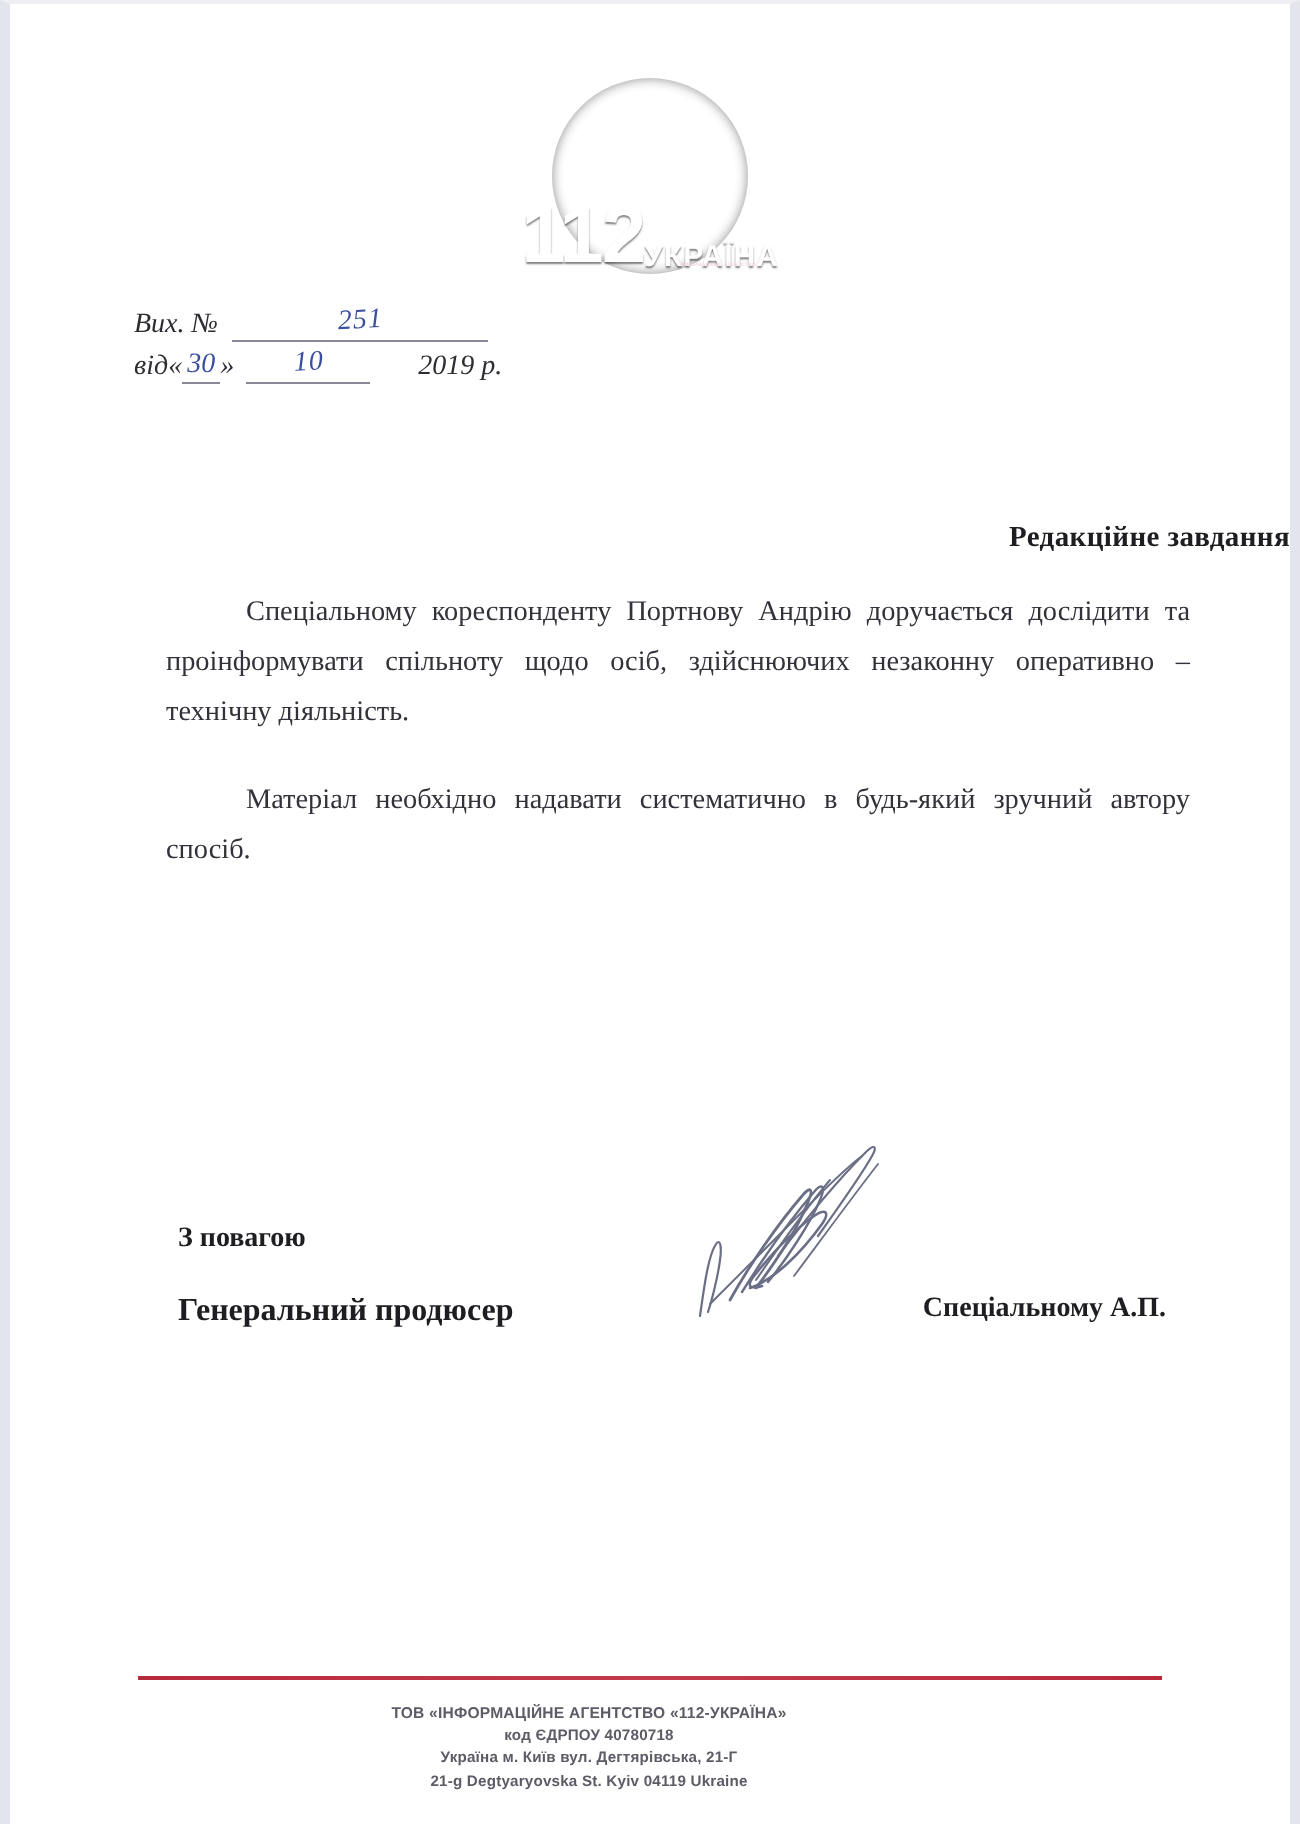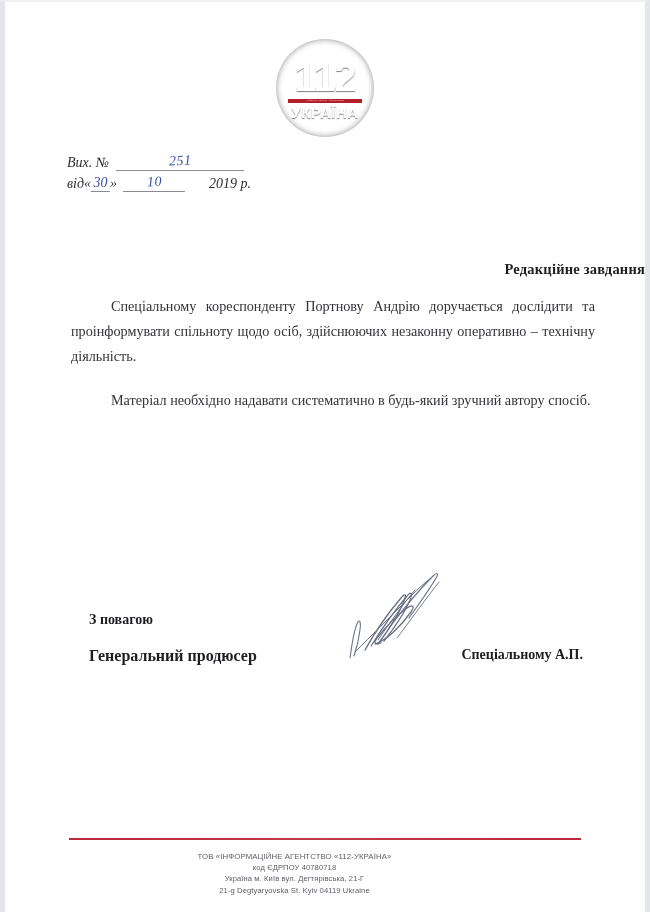--- a/index.html
+++ b/index.html
@@ -36,22 +36,21 @@
     justify-content: center;
   }
   .logo {
     position: relative;
     width: 98px;
     height: 98px;
     border-radius: 50%;
     background: radial-gradient(circle at 34% 28%, #2a4straight 0%, #1c3552 0%, #16293f 62%, #0f1d2e 100%);
     background: radial-gradient(circle at 36% 26%, #2c4straight, #223d5c 0%, #1a3150 55%, #101f32 100%);
     display: flex;
-    flex-direction: column;
-    align-items: center;
+    align-items: flex-end;
     justify-content: center;
     box-shadow: inset 0 0 6px rgba(0,0,0,.45);
   }
   .logo-112 {
     color: #ffffff;
     font-family: "Liberation Sans", sans-serif;
     font-weight: 700;
     font-size: 40px;
     letter-spacing: -1px;
     line-height: 38px;
@@ -154,21 +153,21 @@
     left: 62px;
     width: 528px;
   }
   .para {
     text-align: justify;
     text-justify: inter-word;
     font-size: 14.2px;
     line-height: 25px;
     color: #32323a;
     text-indent: 40px;
-    margin: 0 0 19px 4px;
+    margin: 0 0 19px 16px;
   }
   .para.last { text-indent: 40px; }
 
   
   .sig-area {
     position: absolute;
     left: 0;
     top: 600px;
     width: 640px;
     height: 80px;
@@ -220,20 +219,21 @@
     position: absolute;
     left: 0;
     top: 849px;
     width: 579px;
     text-align: center;
     font-family: "Liberation Sans", sans-serif;
     font-size: 7.6px;
     line-height: 11.2px;
     color: #5c5c66;
     letter-spacing: .1px;
+    font-weight: bold;
   }
   .footer .f1 { font-size: 7.8px; }
 </style>
 </head>
 <body>
 
 <div class="page">
 
   <div class="logo-wrap">
     <div class="logo">

